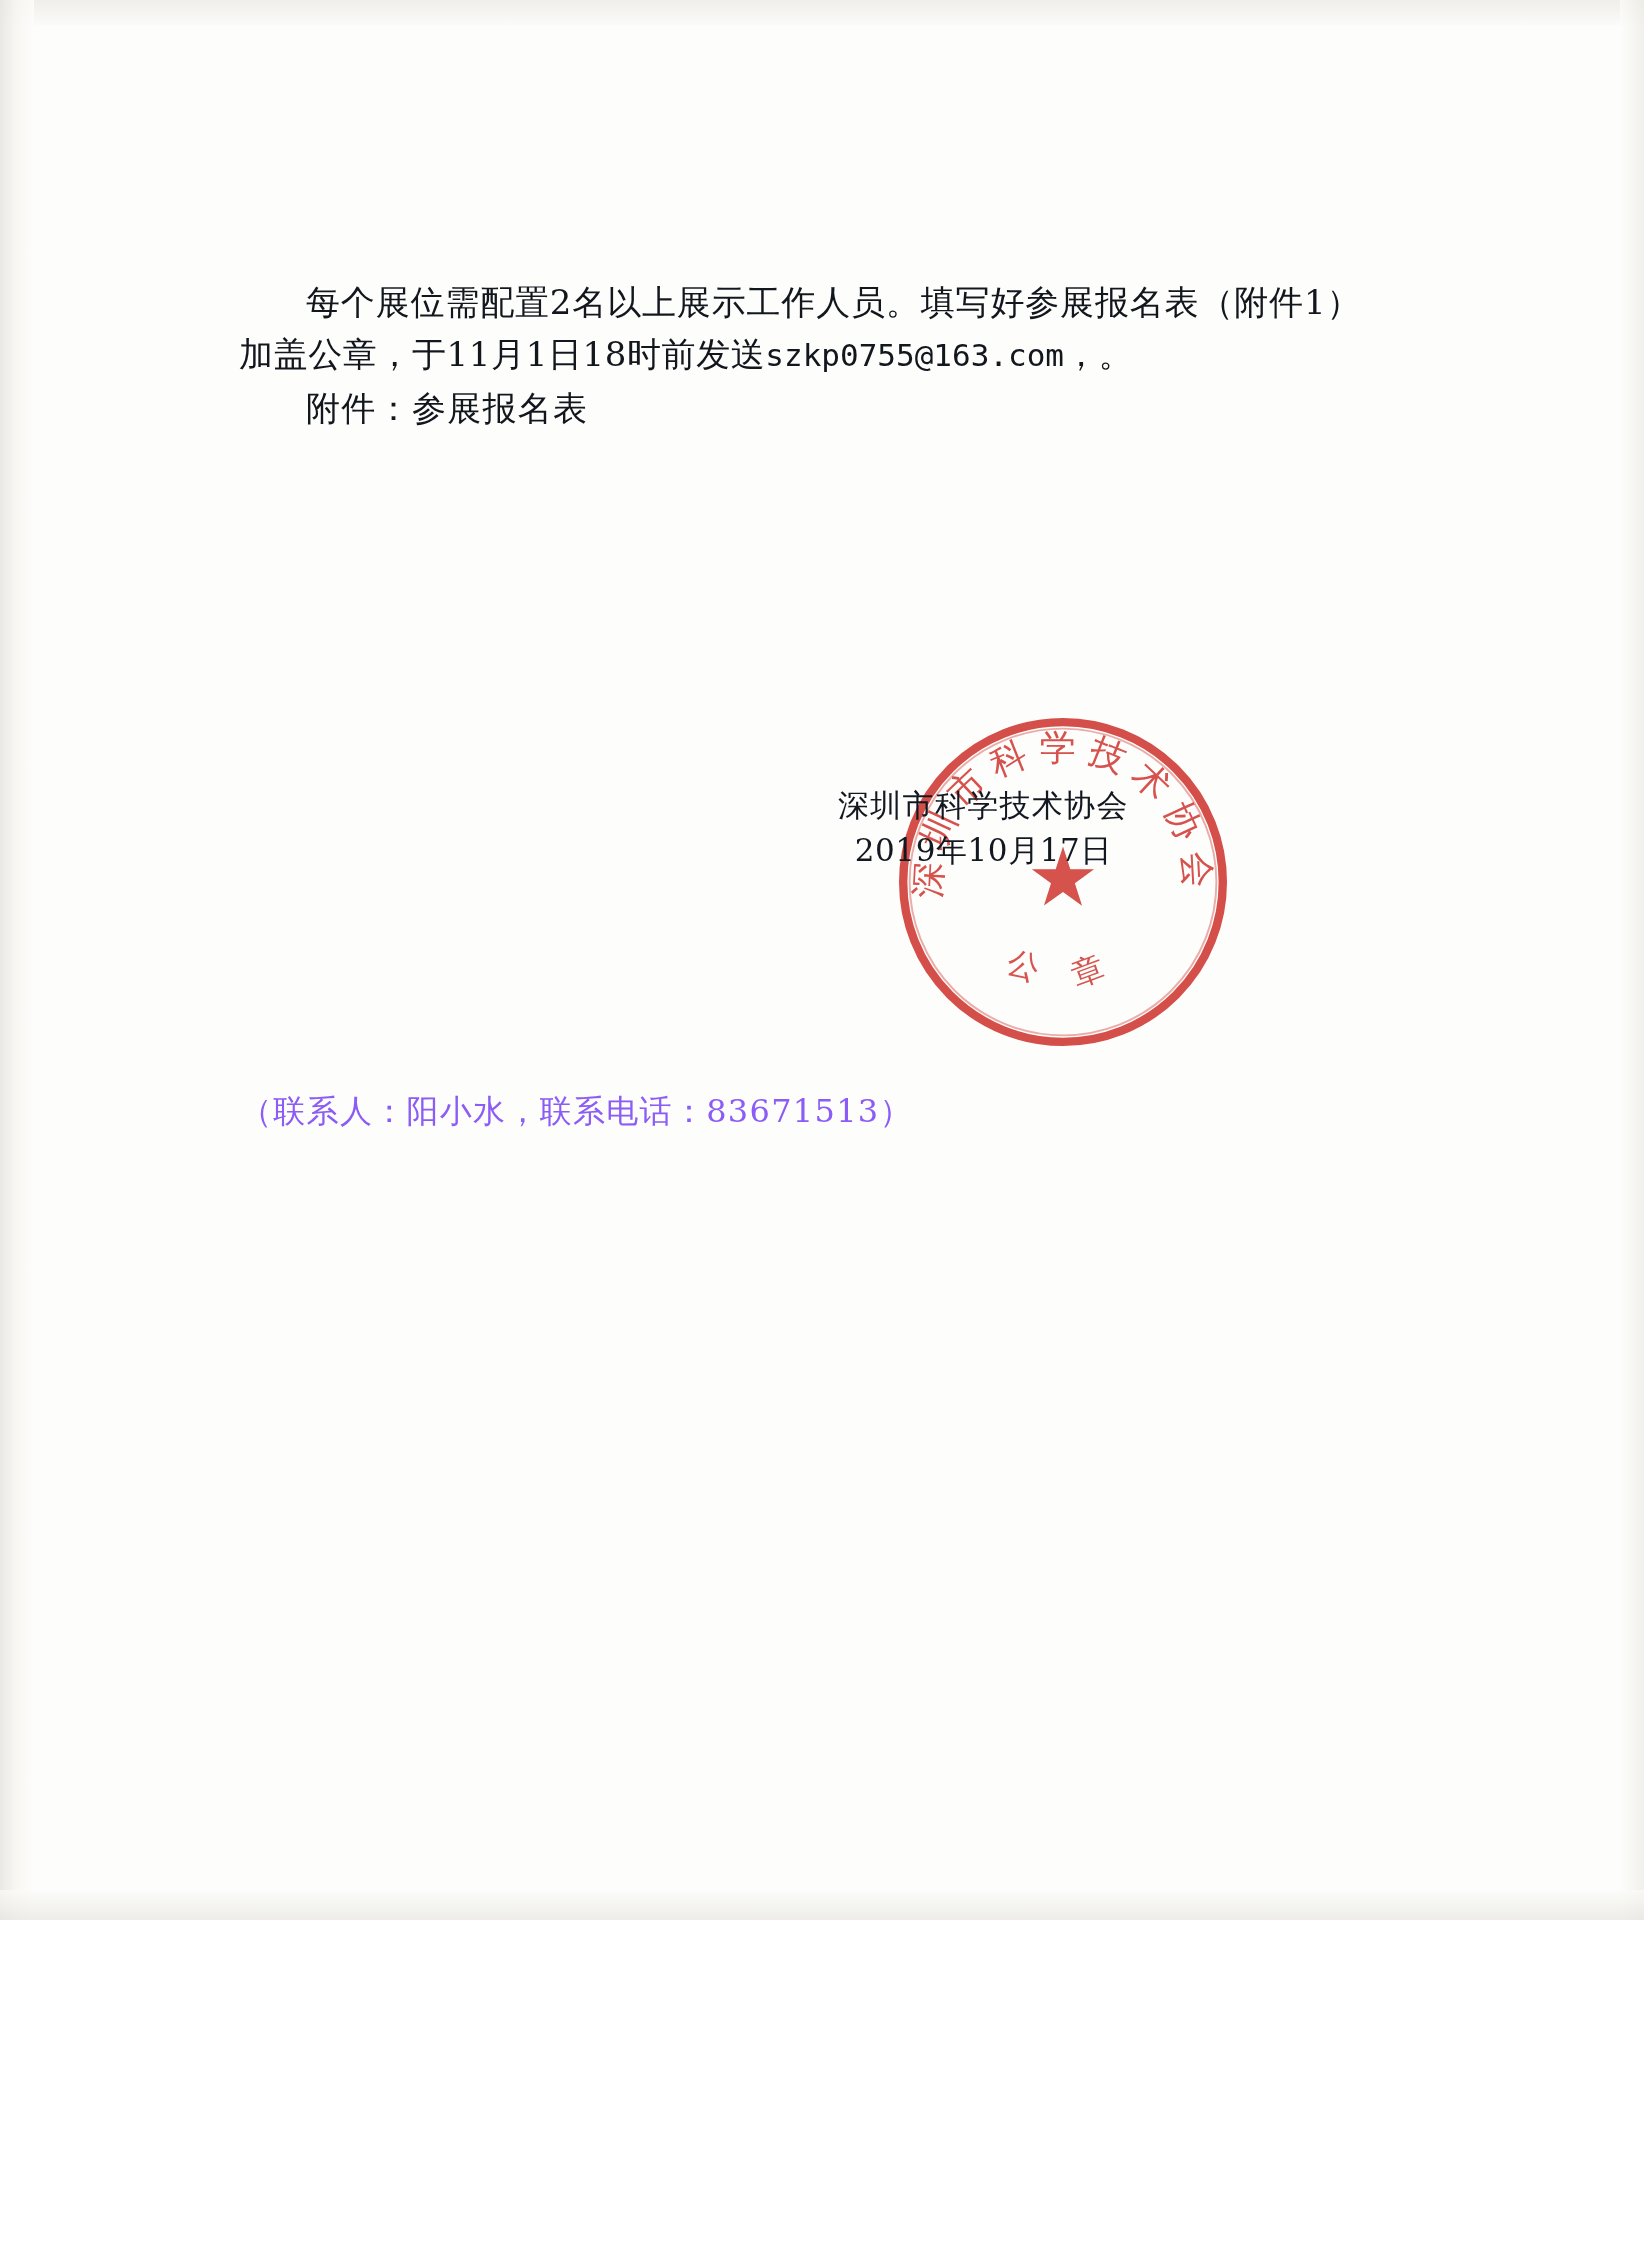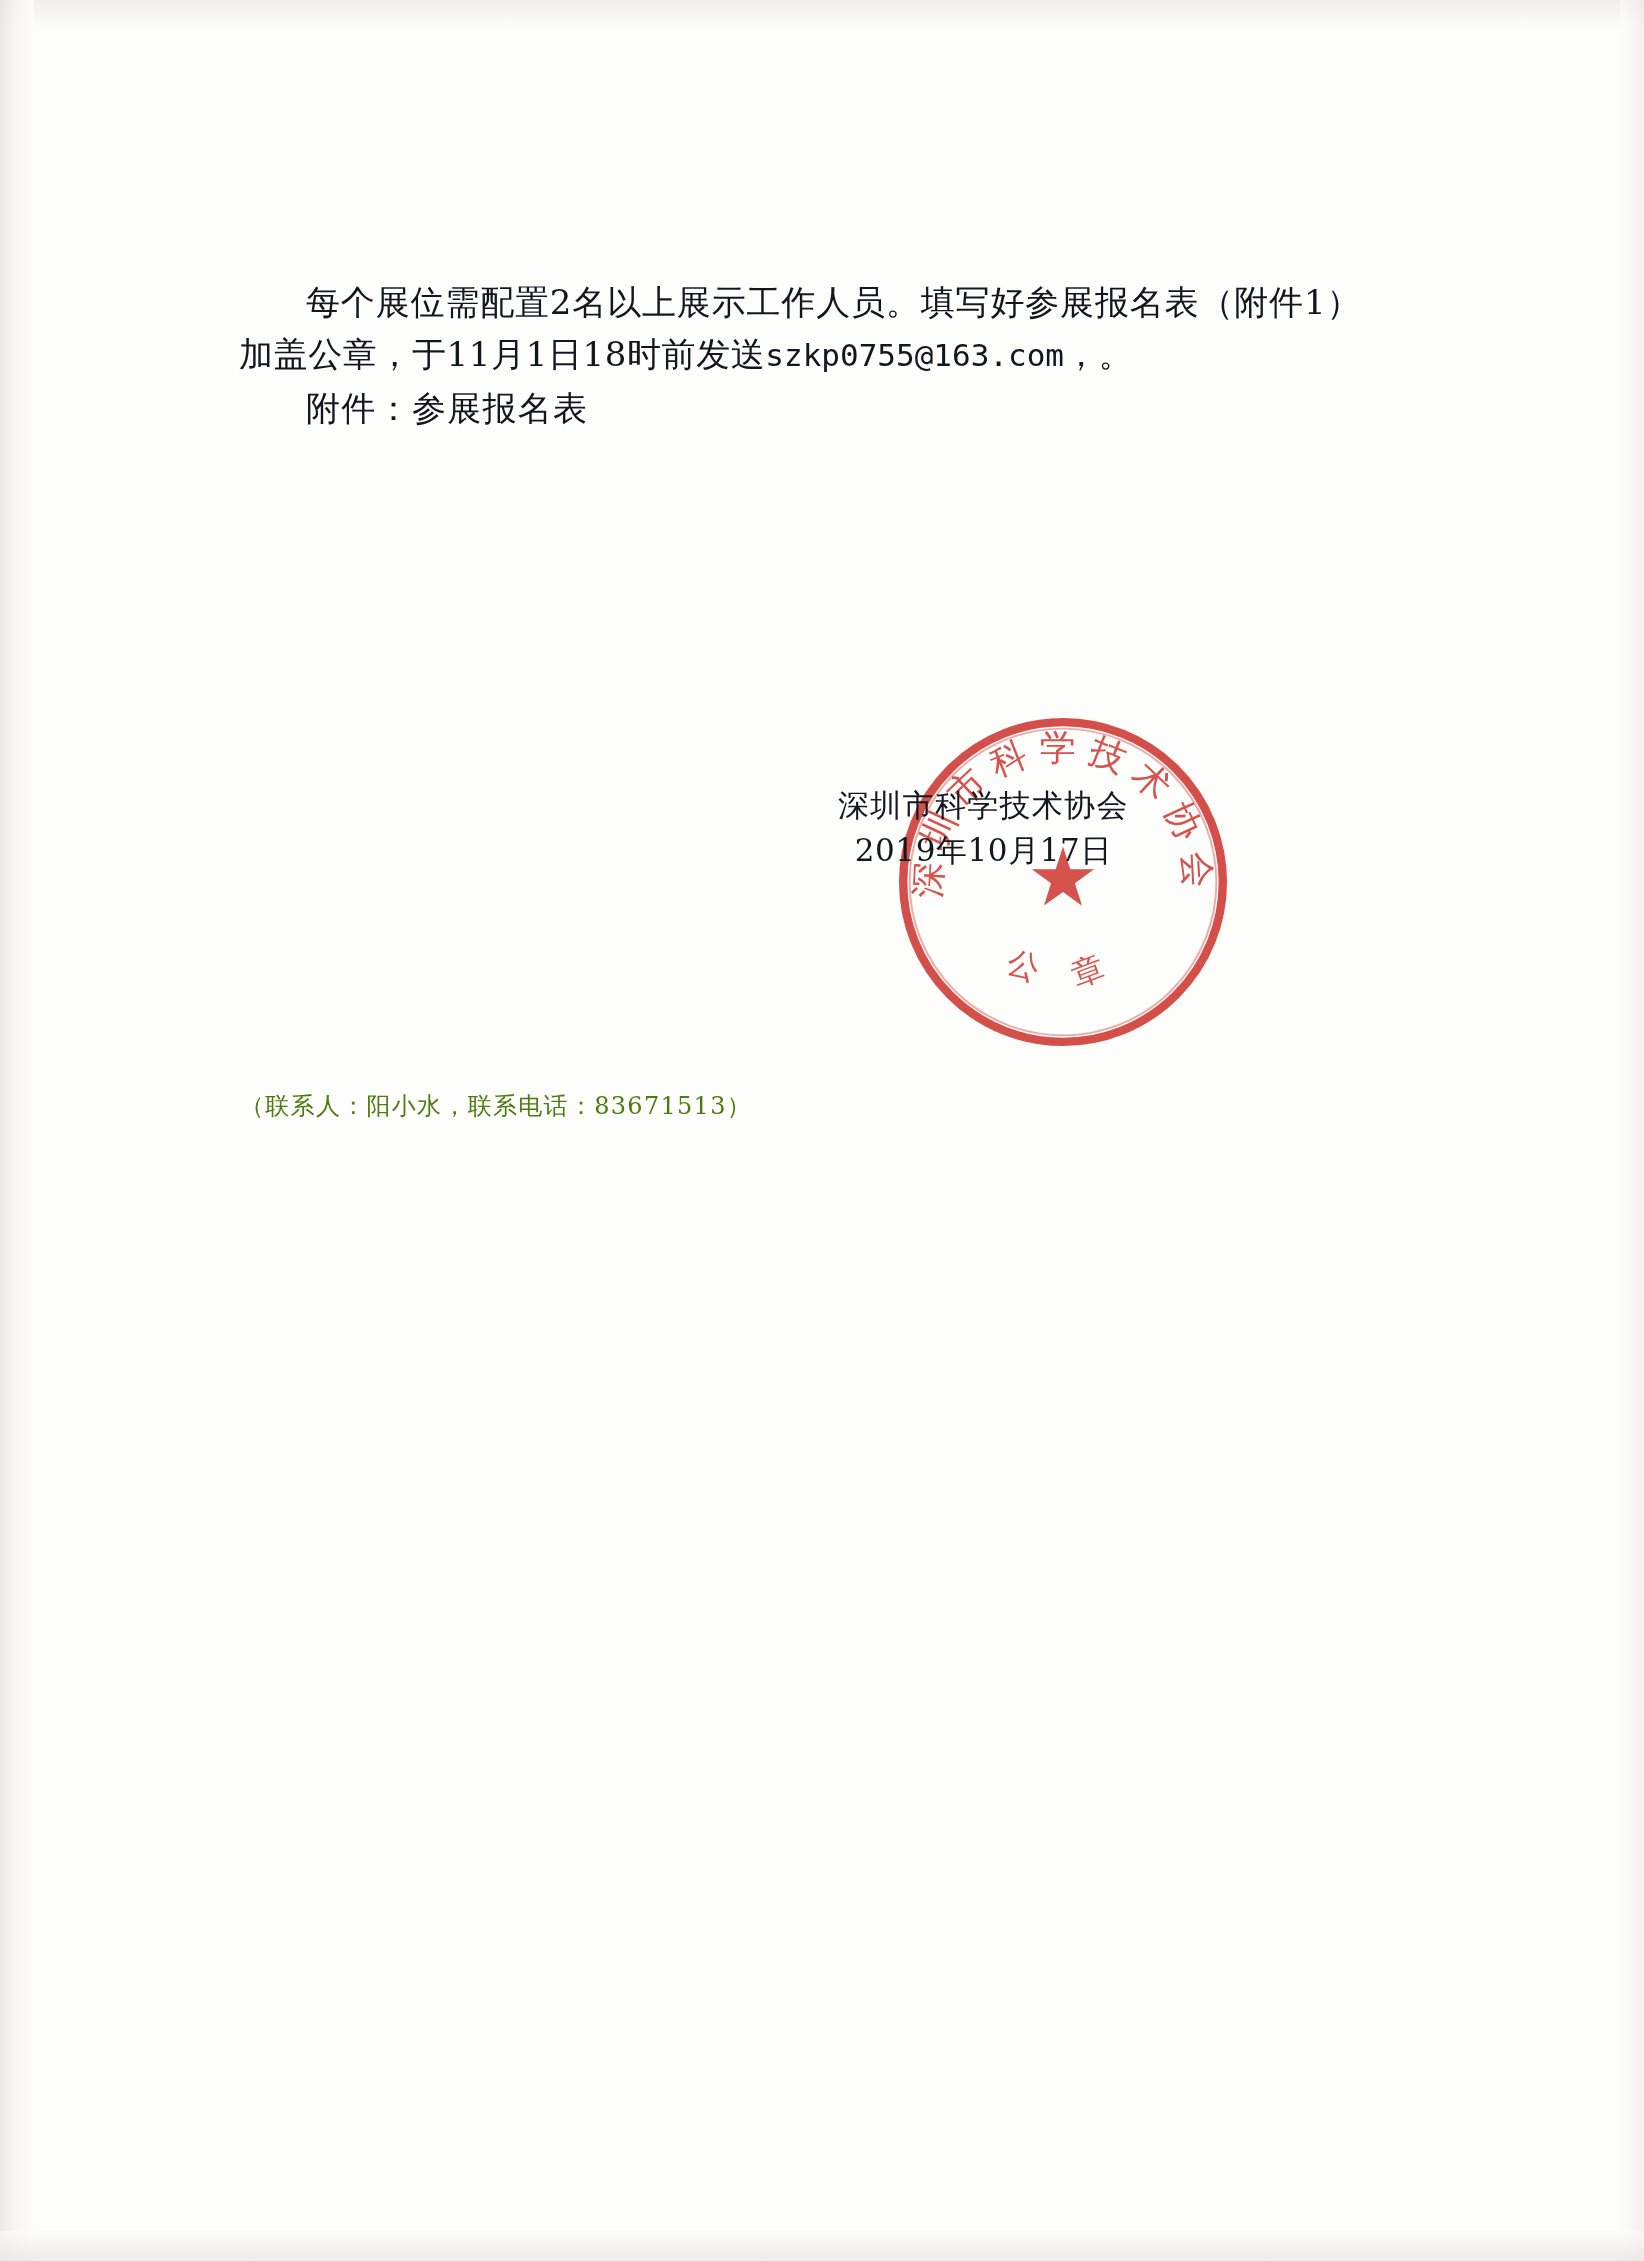--- a/index.html
+++ b/index.html
@@ -7,21 +7,21 @@
     margin: 0;
     padding: 0;
     background: #ffffff;
   }
   body {
     font-family: "DejaVu Serif", serif;
   }
   .page {
     position: relative;
     width: 1644px;
-    height: 2261px;
+    height: 1920px;
     background: #fdfdfb;
     overflow: hidden;
   }
   
   .scan-edge-left {
     position: absolute;
     left: 0; top: 0;
     width: 34px; height: 100%;
     background: linear-gradient(to right, #e6e5e0 0%, #f6f5f2 45%, #fdfdfb 100%);
     opacity: .85;
@@ -95,22 +95,22 @@
   .signature-block .sig-date {
     letter-spacing: 0.6px;
     text-align: center;
   }
 
   .contact-line {
     position: absolute;
     left: 240px;
     top: 1090px;
     font-family: "DejaVu Serif", serif;
-    font-size: 24px;
-    color: #4d7c0f;
+    font-size: 32px;
+    color: #8b5cf6;
     letter-spacing: 1.3px;
   }
 
   
   .seal {
     position: absolute;
     left: 889px;
     top: 708px;
     width: 348px;
     height: 348px;

